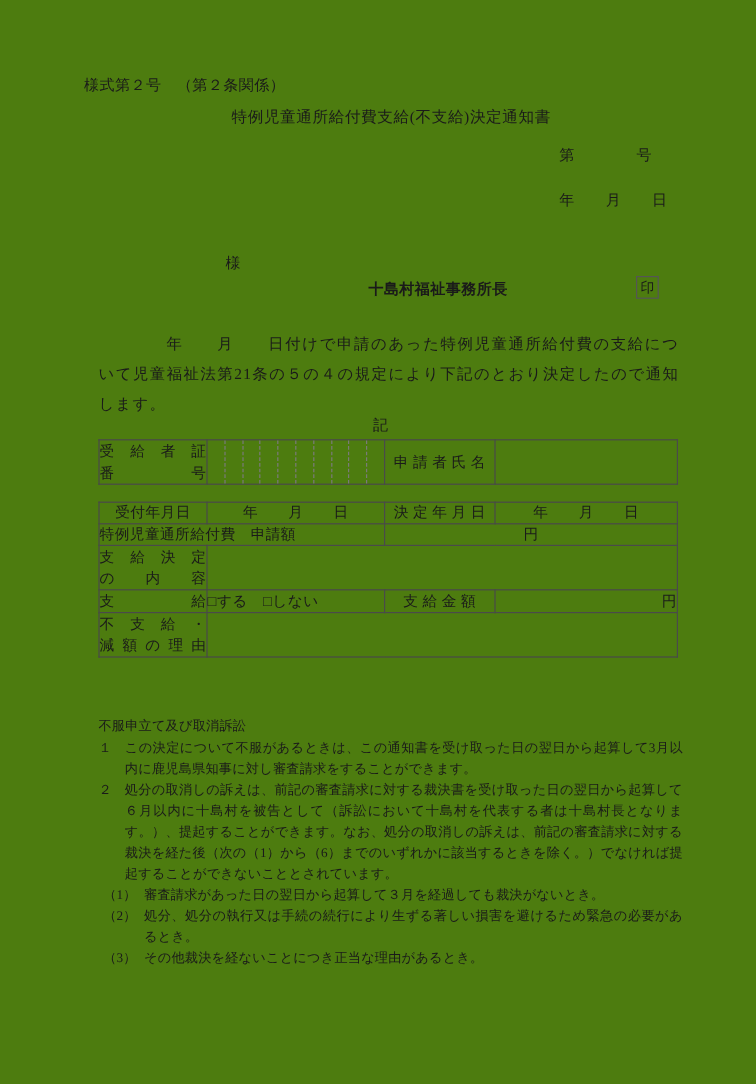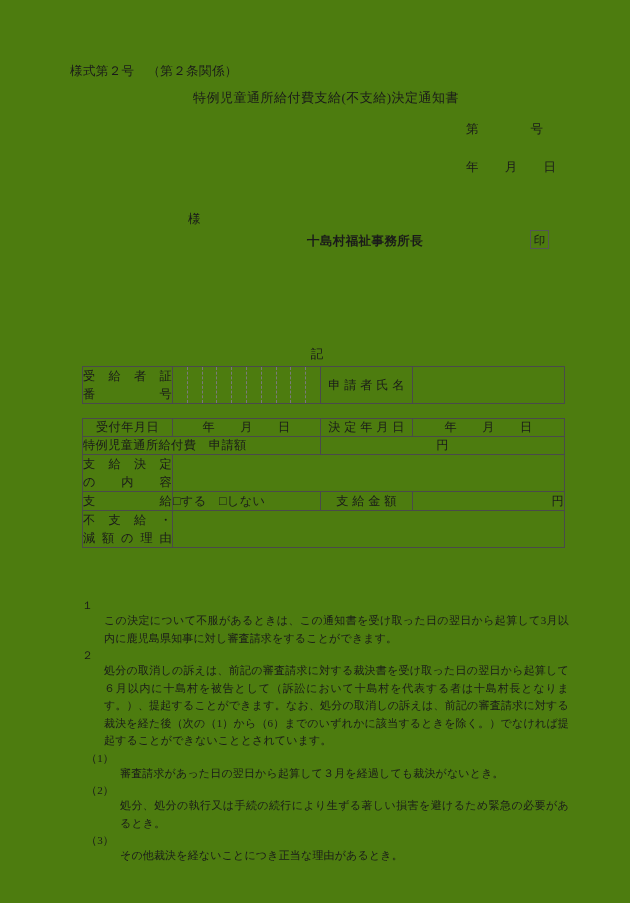--- a/index.html
+++ b/index.html
@@ -202,38 +202,38 @@
   .note-marker.paren {
     width: 26px;
     padding-left: 4px;
   }
   .note-body {
     flex: 1 1 auto;
     text-align: justify;
     text-justify: inter-ideograph;
     white-space: pre-wrap;
     padding-left: 8px;
-    margin-top: 15px;
   }
 </style>
 </head>
 <body>
 
 <div class="page">
 
   <div class="form-no">様式第２号　（第２条関係）</div>
   <div class="doc-title">特例児童通所給付費支給(不支給)決定通知書</div>
 
   <div class="doc-number">第　　　　号</div>
   <div class="doc-date">年　　月　　日</div>
 
   <div class="addressee">様</div>
   <div class="issuer">十島村福祉事務所長</div>
   <div class="seal-box">印</div>
 
+  <div class="body-text">　　　　年　　月　　日付けで申請のあった特例児童通所給付費の支給について児童福祉法第21条の５の４の規定により下記のとおり決定したので通知します。</div>
 
   <div class="kiji">記</div>
 
   <table class="tbl" id="table-receipt">
     <colgroup>
       <col style="width:90px">
       <col style="width:148px">
       <col style="width:92px">
       <col>
     </colgroup>
@@ -292,20 +292,21 @@
       </tr>
       <tr>
         <td class="cell-label-spread">不 支 給 ・
 減 額 の 理 由</td>
         <td class="cell-left" colspan="3"></td>
       </tr>
     </tbody>
   </table>
 
   <div class="notes">
+    <p class="notes-heading">不服申立て及び取消訴訟</p>
     <div id="notes-list">
         <div class="note-item">
           <span class="note-marker">１</span>
           <span class="note-body">この決定について不服があるときは、この通知書を受け取った日の翌日から起算して3月以内に鹿児島県知事に対し審査請求をすることができます。</span>
         </div>
         <div class="note-item">
           <span class="note-marker">２</span>
           <span class="note-body">処分の取消しの訴えは、前記の審査請求に対する裁決書を受け取った日の翌日から起算して６月以内に十島村を被告として（訴訟において十島村を代表する者は十島村長となります。）、提起することができます。なお、処分の取消しの訴えは、前記の審査請求に対する裁決を経た後（次の（1）から（6）までのいずれかに該当するときを除く。）でなければ提起することができないこととされています。</span>
         </div>
         <div class="note-item">

